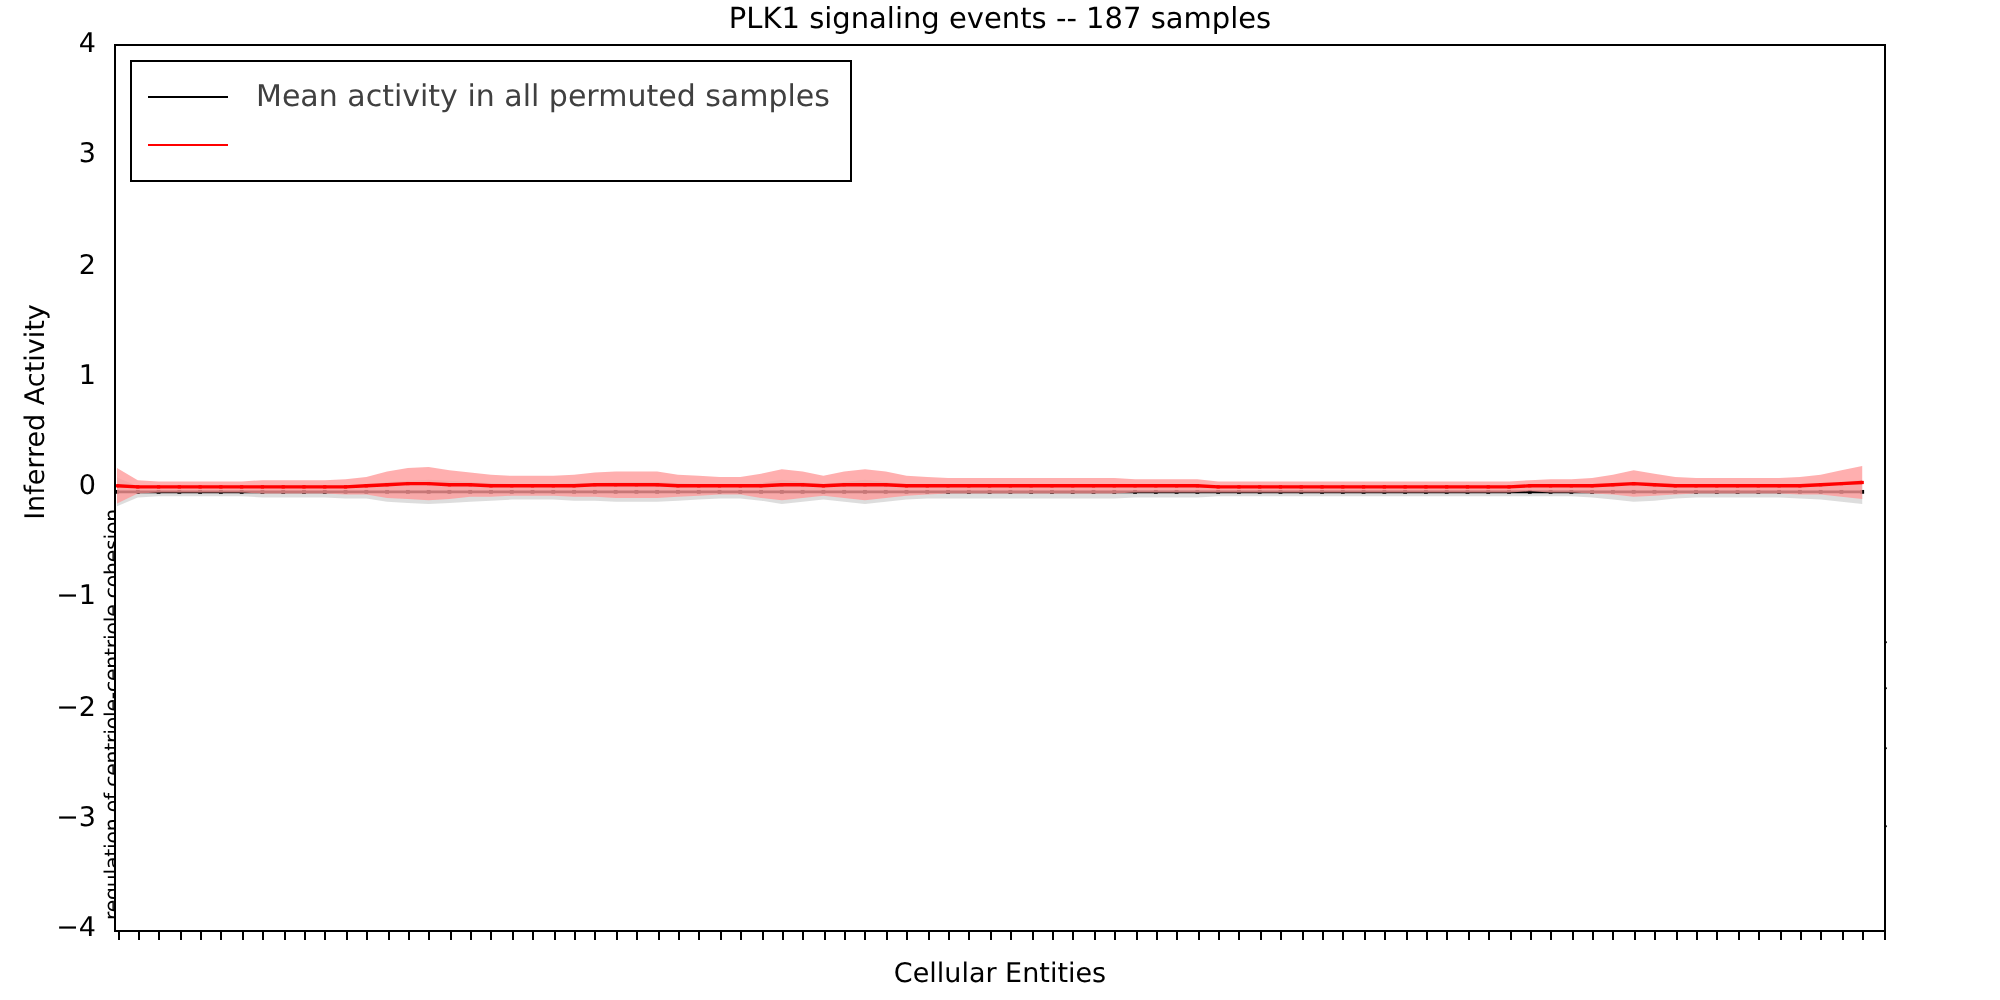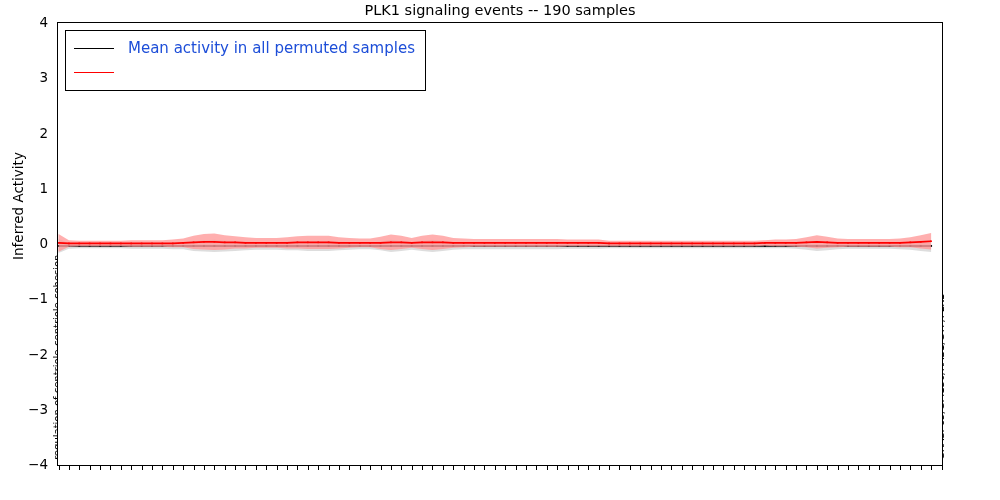--- a/index.html
+++ b/index.html
@@ -57,30 +57,31 @@
 
   
   #legend{
     position:absolute;left:65px;top:30px;
     border:1.1px solid #000;background:#fff;
     padding:5px 10px 6px 8px;box-sizing:border-box;
   }
   .legend-row{display:flex;align-items:center;height:24px;}
   .legend-swatch{width:40px;height:0;border-top:1.6px solid #000;margin-right:14px;}
   .legend-swatch.red{border-top-color:#ff0000;}
-  .legend-text{font-size:15px;color:#1d4ed8;white-space:nowrap;}
+  .legend-text{font-size:15px;color:#404040;white-space:nowrap;}
 </style>
 </head>
 <body>
 
 <div id="figure">
 
-  <div id="chart-title">PLK1 signaling events -- 190 samples</div>
+  <div id="chart-title">PLK1 signaling events -- 187 samples</div>
 
   <div id="ylabel">Inferred Activity</div>
+  <div id="xlabel">Cellular Entities</div>
 
   <div id="ytick-labels">
       <div class="ytick-label" style="left: 0px; width: 48px; right: auto; top: 14px;">4</div>
       <div class="ytick-label" style="left: 0px; width: 48px; right: auto; top: 69.25px;">3</div>
       <div class="ytick-label" style="left: 0px; width: 48px; right: auto; top: 124.5px;">2</div>
       <div class="ytick-label" style="left: 0px; width: 48px; right: auto; top: 179.75px;">1</div>
       <div class="ytick-label" style="left: 0px; width: 48px; right: auto; top: 235px;">0</div>
       <div class="ytick-label" style="left: 0px; width: 48px; right: auto; top: 290.25px;">−1</div>
       <div class="ytick-label" style="left: 0px; width: 48px; right: auto; top: 345.5px;">−2</div>
       <div class="ytick-label" style="left: 0px; width: 48px; right: auto; top: 400.75px;">−3</div>

